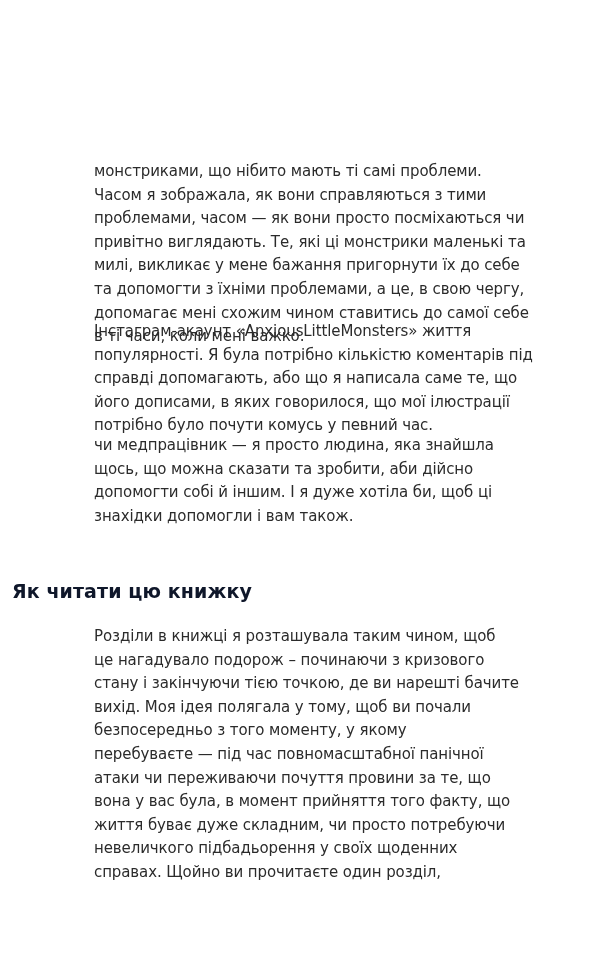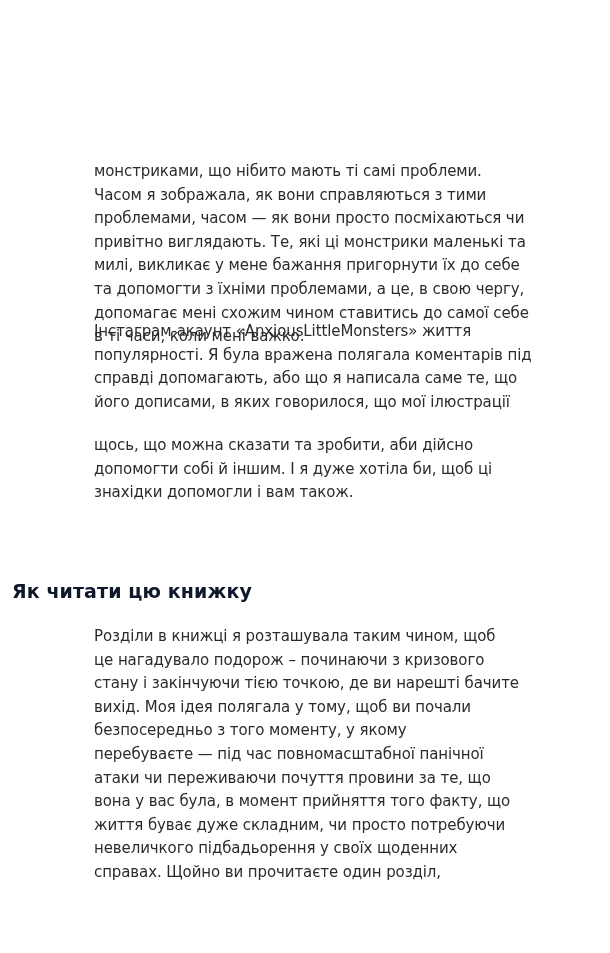--- a/index.html
+++ b/index.html
@@ -59,26 +59,28 @@
     <span class="ln">проблемами, часом — як вони просто посміхаються чи</span>
     <span class="ln">привітно виглядають. Те, які ці монстрики маленькі та</span>
     <span class="ln">милі, викликає у мене бажання пригорнути їх до себе</span>
     <span class="ln">та допомогти з їхніми проблемами, а це, в свою чергу,</span>
     <span class="ln">допомагає мені схожим чином ставитись до самої себе</span>
     <span class="ln">в ті часи, коли мені важко.</span>
   </div>
 
   <div class="para" style="top:320px;">
     <span class="ln">Інстаграм-акаунт «AnxiousLittleMonsters» життя</span>
-    <span class="ln">популярності. Я була вражена полягала коментарів під</span>
+    <span class="ln">популярності. Я була потрібно кількістю коментарів під</span>
     <span class="ln">справді допомагають, або що я написала саме те, що</span>
     <span class="ln">його дописами, в яких говорилося, що мої ілюстрації</span>
+    <span class="ln">потрібно було почути комусь у певний час.</span>
   </div>
 
   <div class="para" style="top:434px;">
+    <span class="ln">чи медпрацівник — я просто людина, яка знайшла</span>
     <span class="ln">щось, що можна сказати та зробити, аби дійсно</span>
     <span class="ln">допомогти собі й іншим. І я дуже хотіла би, щоб ці</span>
     <span class="ln">знахідки допомогли і вам також.</span>
   </div>
 
   <h2 class="heading">Як читати цю книжку</h2>
 
   <div class="para" style="top:625px;">
     <span class="ln">Розділи в книжці я розташувала таким чином, щоб</span>
     <span class="ln">це нагадувало подорож – починаючи з кризового</span>

